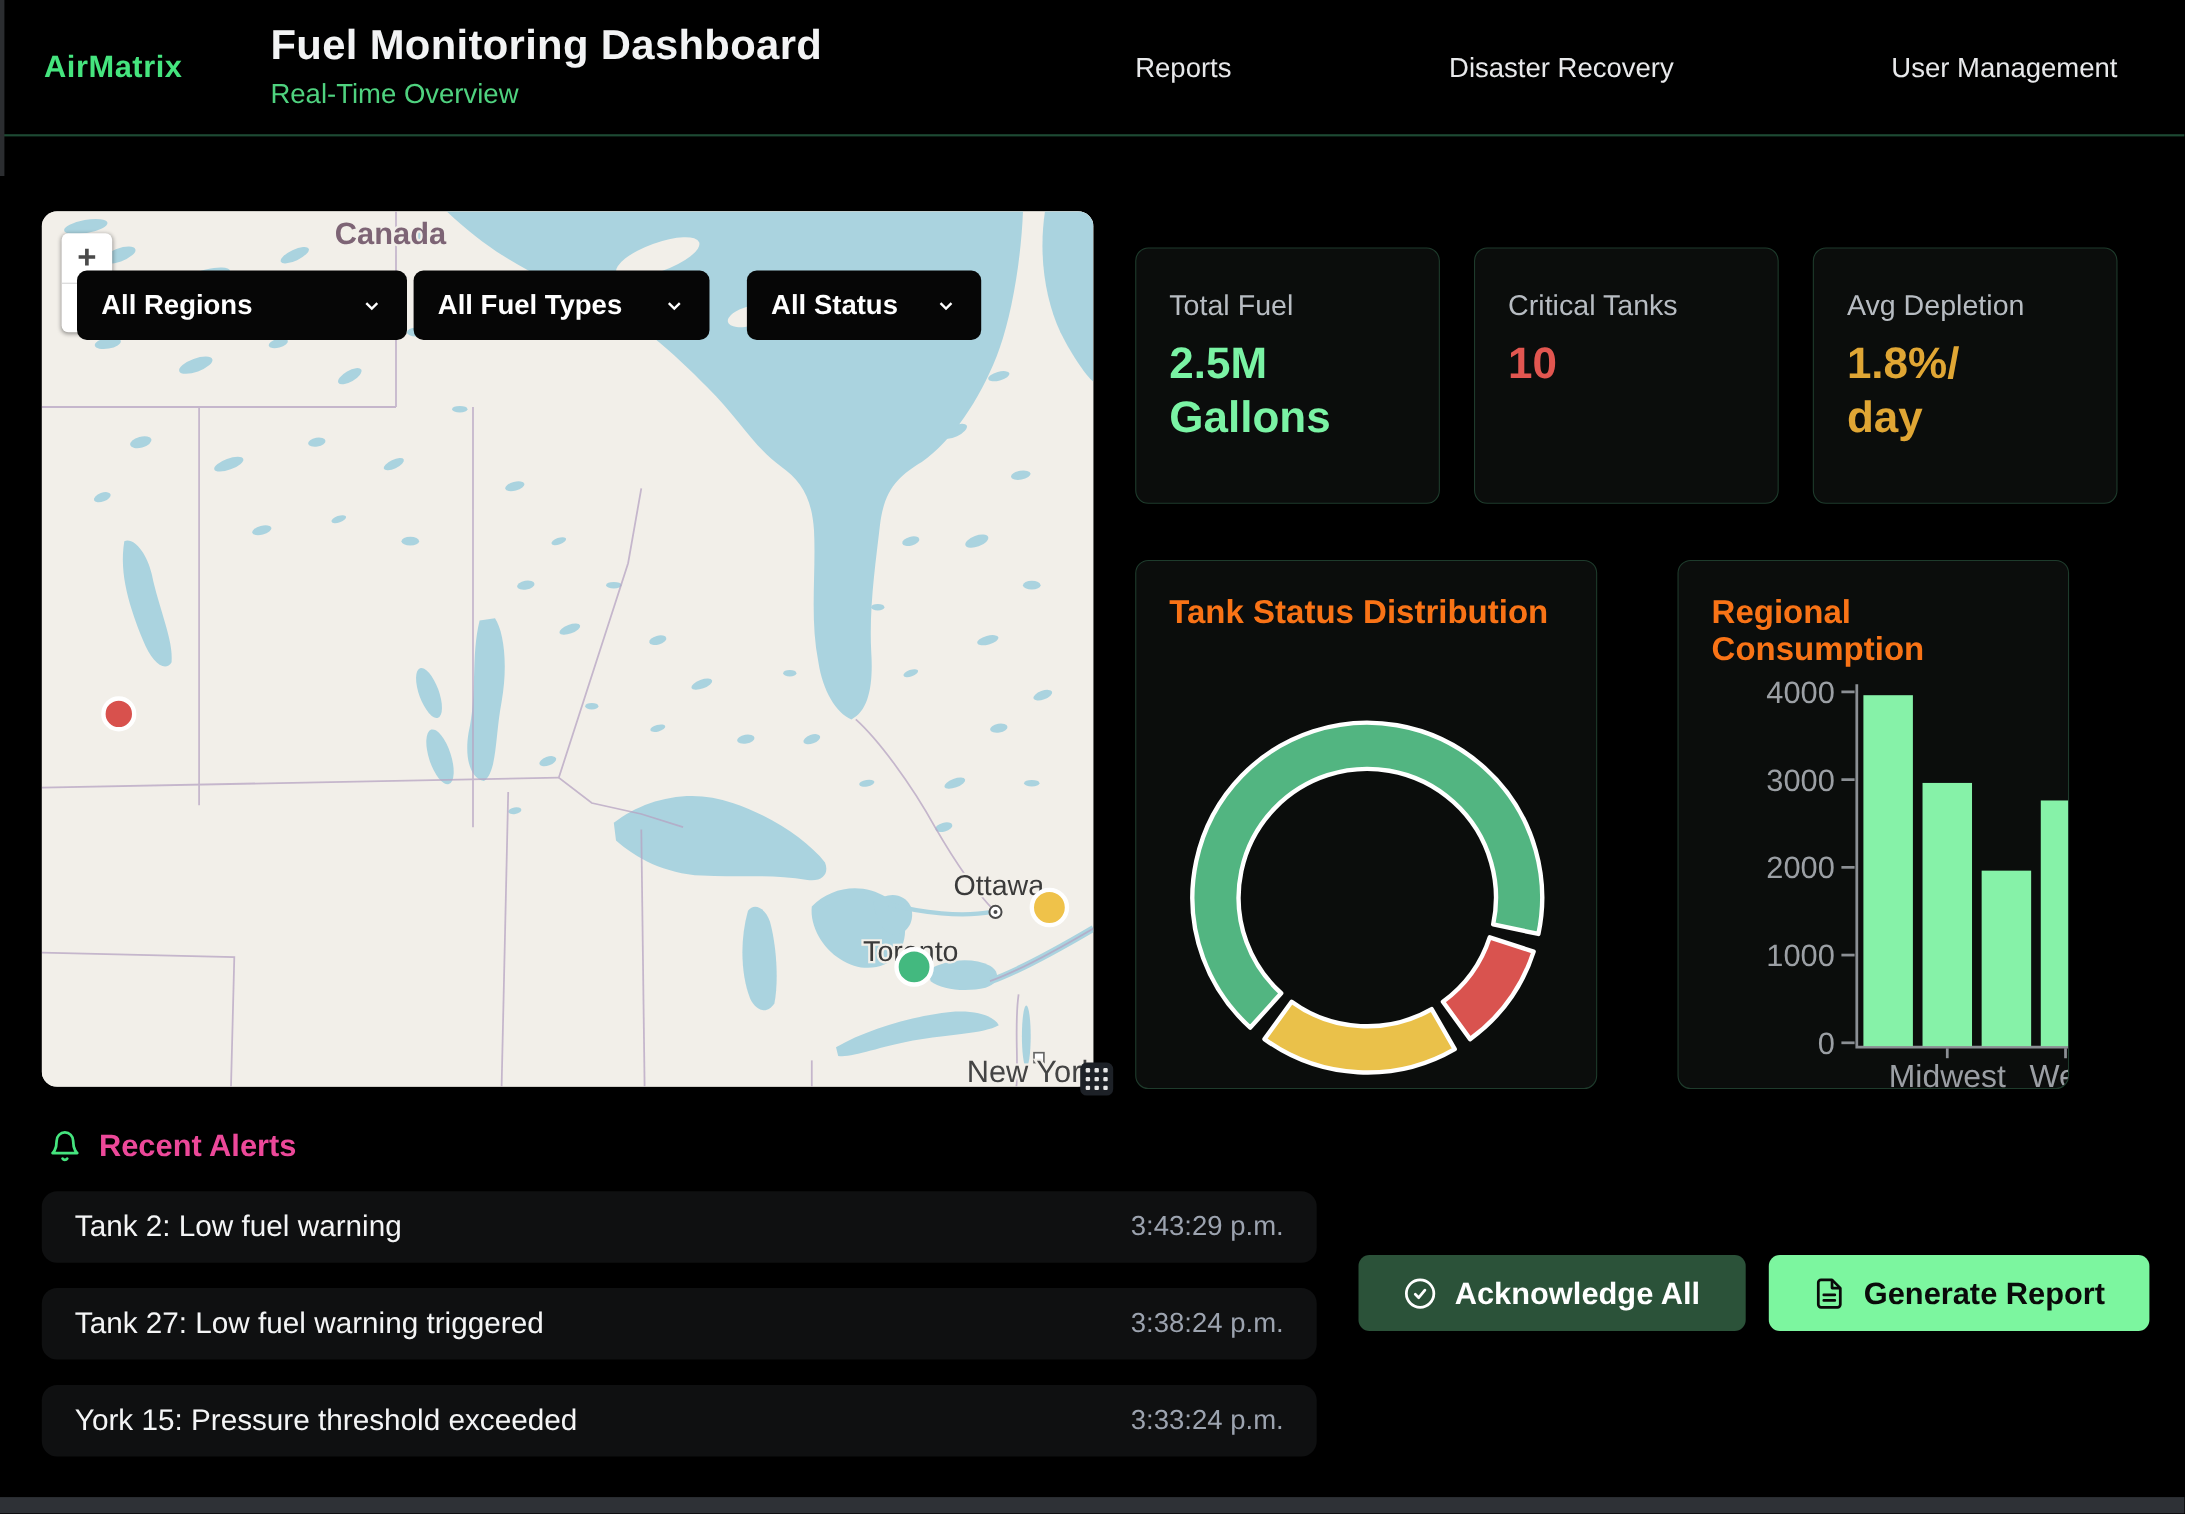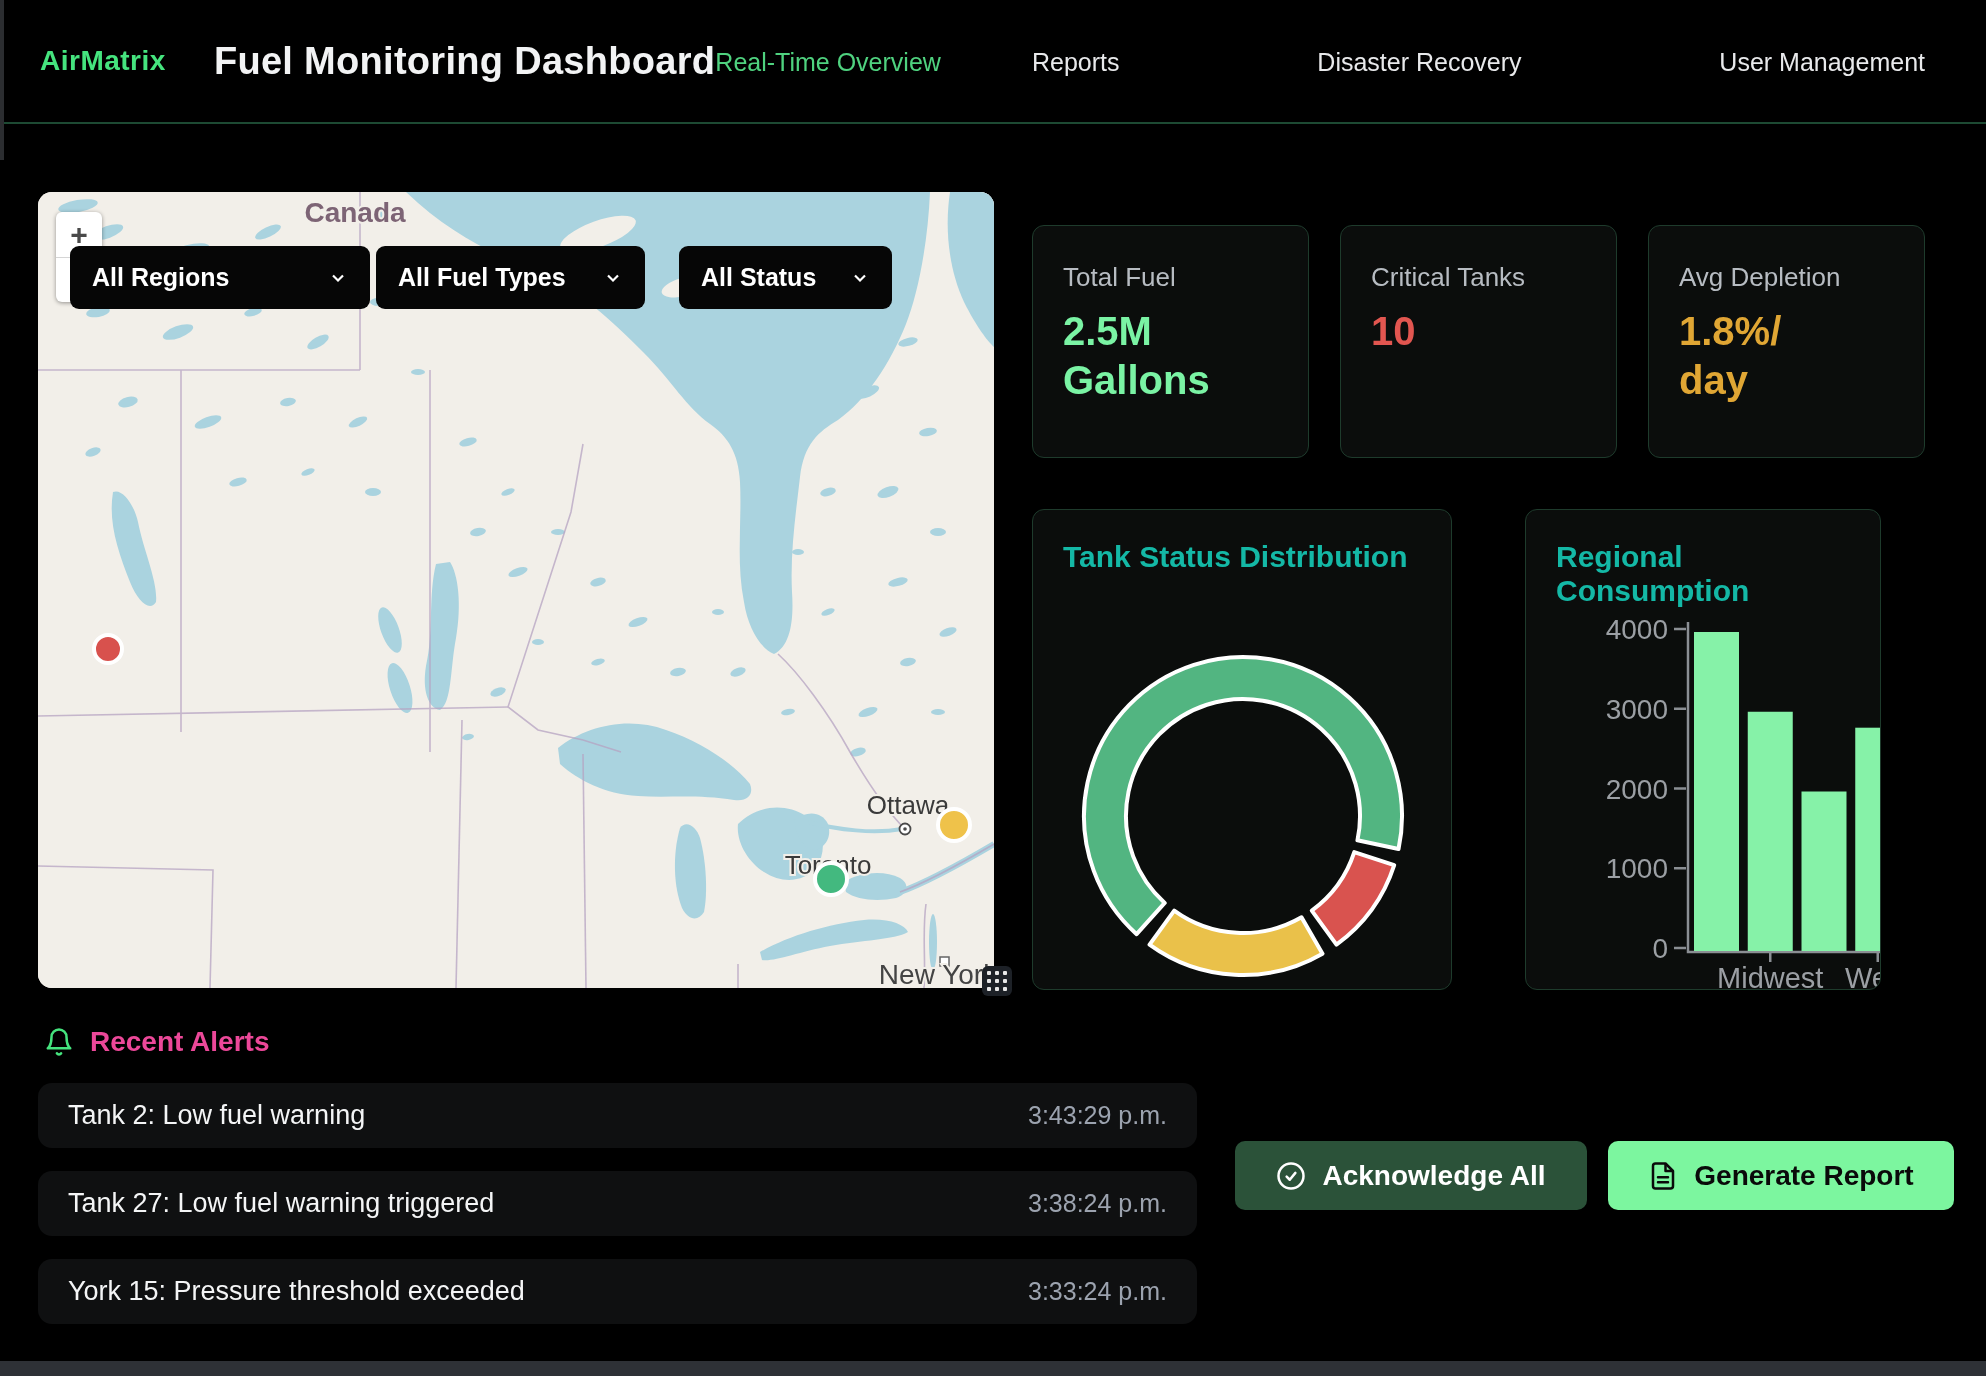--- a/index.html
+++ b/index.html
@@ -5,21 +5,21 @@
   * { margin:0; padding:0; box-sizing:border-box; }
   html,body { background:#000; }
   body { width:1986px; height:1376px; position:relative; overflow:hidden;
          font-family:"Liberation Sans", sans-serif; color:#fff; }
 
   
   .header { position:absolute; left:0; top:0; width:1986px; height:124px;
             background:#000; border-bottom:2px solid #1d4a33; display:flex; align-items:center; }
   .edge-strip-left { position:absolute; left:0; top:0; width:4px; height:160px; background:#2b2d30; }
   .logo { font-size:28px; font-weight:bold; color:#45e47e; margin-left:40px; letter-spacing:.5px; }
-  .title-block { margin-left:48px; display:flex; justify-content:center; }
+  .title-block { margin-left:80px; display:flex; flex-direction:column; justify-content:center; }
   .title { font-size:38px; font-weight:bold; color:#f2f3f4; letter-spacing:.3px; }
   .subtitle { font-size:25px; color:#4fd27f; margin-top:8px; }
   .nav { position:absolute; left:1032px; top:0; width:893px; height:124px;
          display:flex; align-items:center; justify-content:space-between; }
   .nav-item { font-size:25px; color:#e8e9eb; cursor:pointer; }
 
   
   .map { position:absolute; left:38px; top:192px; width:956px; height:796px;
          border-radius:14px; overflow:hidden; background:#f2efe9; cursor:grab; }
   .map svg.basemap { position:absolute; left:0; top:0; }
@@ -45,21 +45,21 @@
                display:grid; grid-template-columns:1fr 1fr 1fr; gap:31px; }
   .card { background:#0b0d0c; border:1px solid #1e3b2c; border-radius:12px; }
   .stat-card { padding:36px 30px; }
   .stat-label { font-size:26px; color:#b7bcc2; }
   .stat-value { font-size:40px; font-weight:bold; line-height:1.22; margin-top:14px; }
 
   .charts-row { position:absolute; left:1032px; top:509px; }
   .chart-card { position:absolute; top:0; height:481px; overflow:hidden; }
   .donut-card { left:0; width:420px; }
   .bar-card { left:493px; width:356px; }
-  .chart-title { font-size:30px; font-weight:bold; color:#14b8a6; padding:30px 0 0 30px; position:relative; z-index:2; }
+  .chart-title { font-size:30px; font-weight:bold; color:#f97316; padding:30px 0 0 30px; position:relative; z-index:2; }
   .chart-card svg.plot { position:absolute; left:0; z-index:1; }
 
   
   .alerts-title { position:absolute; left:44px; top:1026px; display:flex; align-items:center; gap:16px; }
   .alerts-title .txt { font-size:28px; font-weight:bold; color:#ec4899;text-align:right; }
   .alert-list { position:absolute; left:38px; top:1083px; width:1159px; }
   .alert-row { height:65px; background:#0f1011; border-radius:14px; margin-bottom:23px;
                display:flex; align-items:center; justify-content:space-between;
                padding:0 30px; cursor:pointer; }
   .alert-msg { font-size:27px; color:#f4f5f6; }

